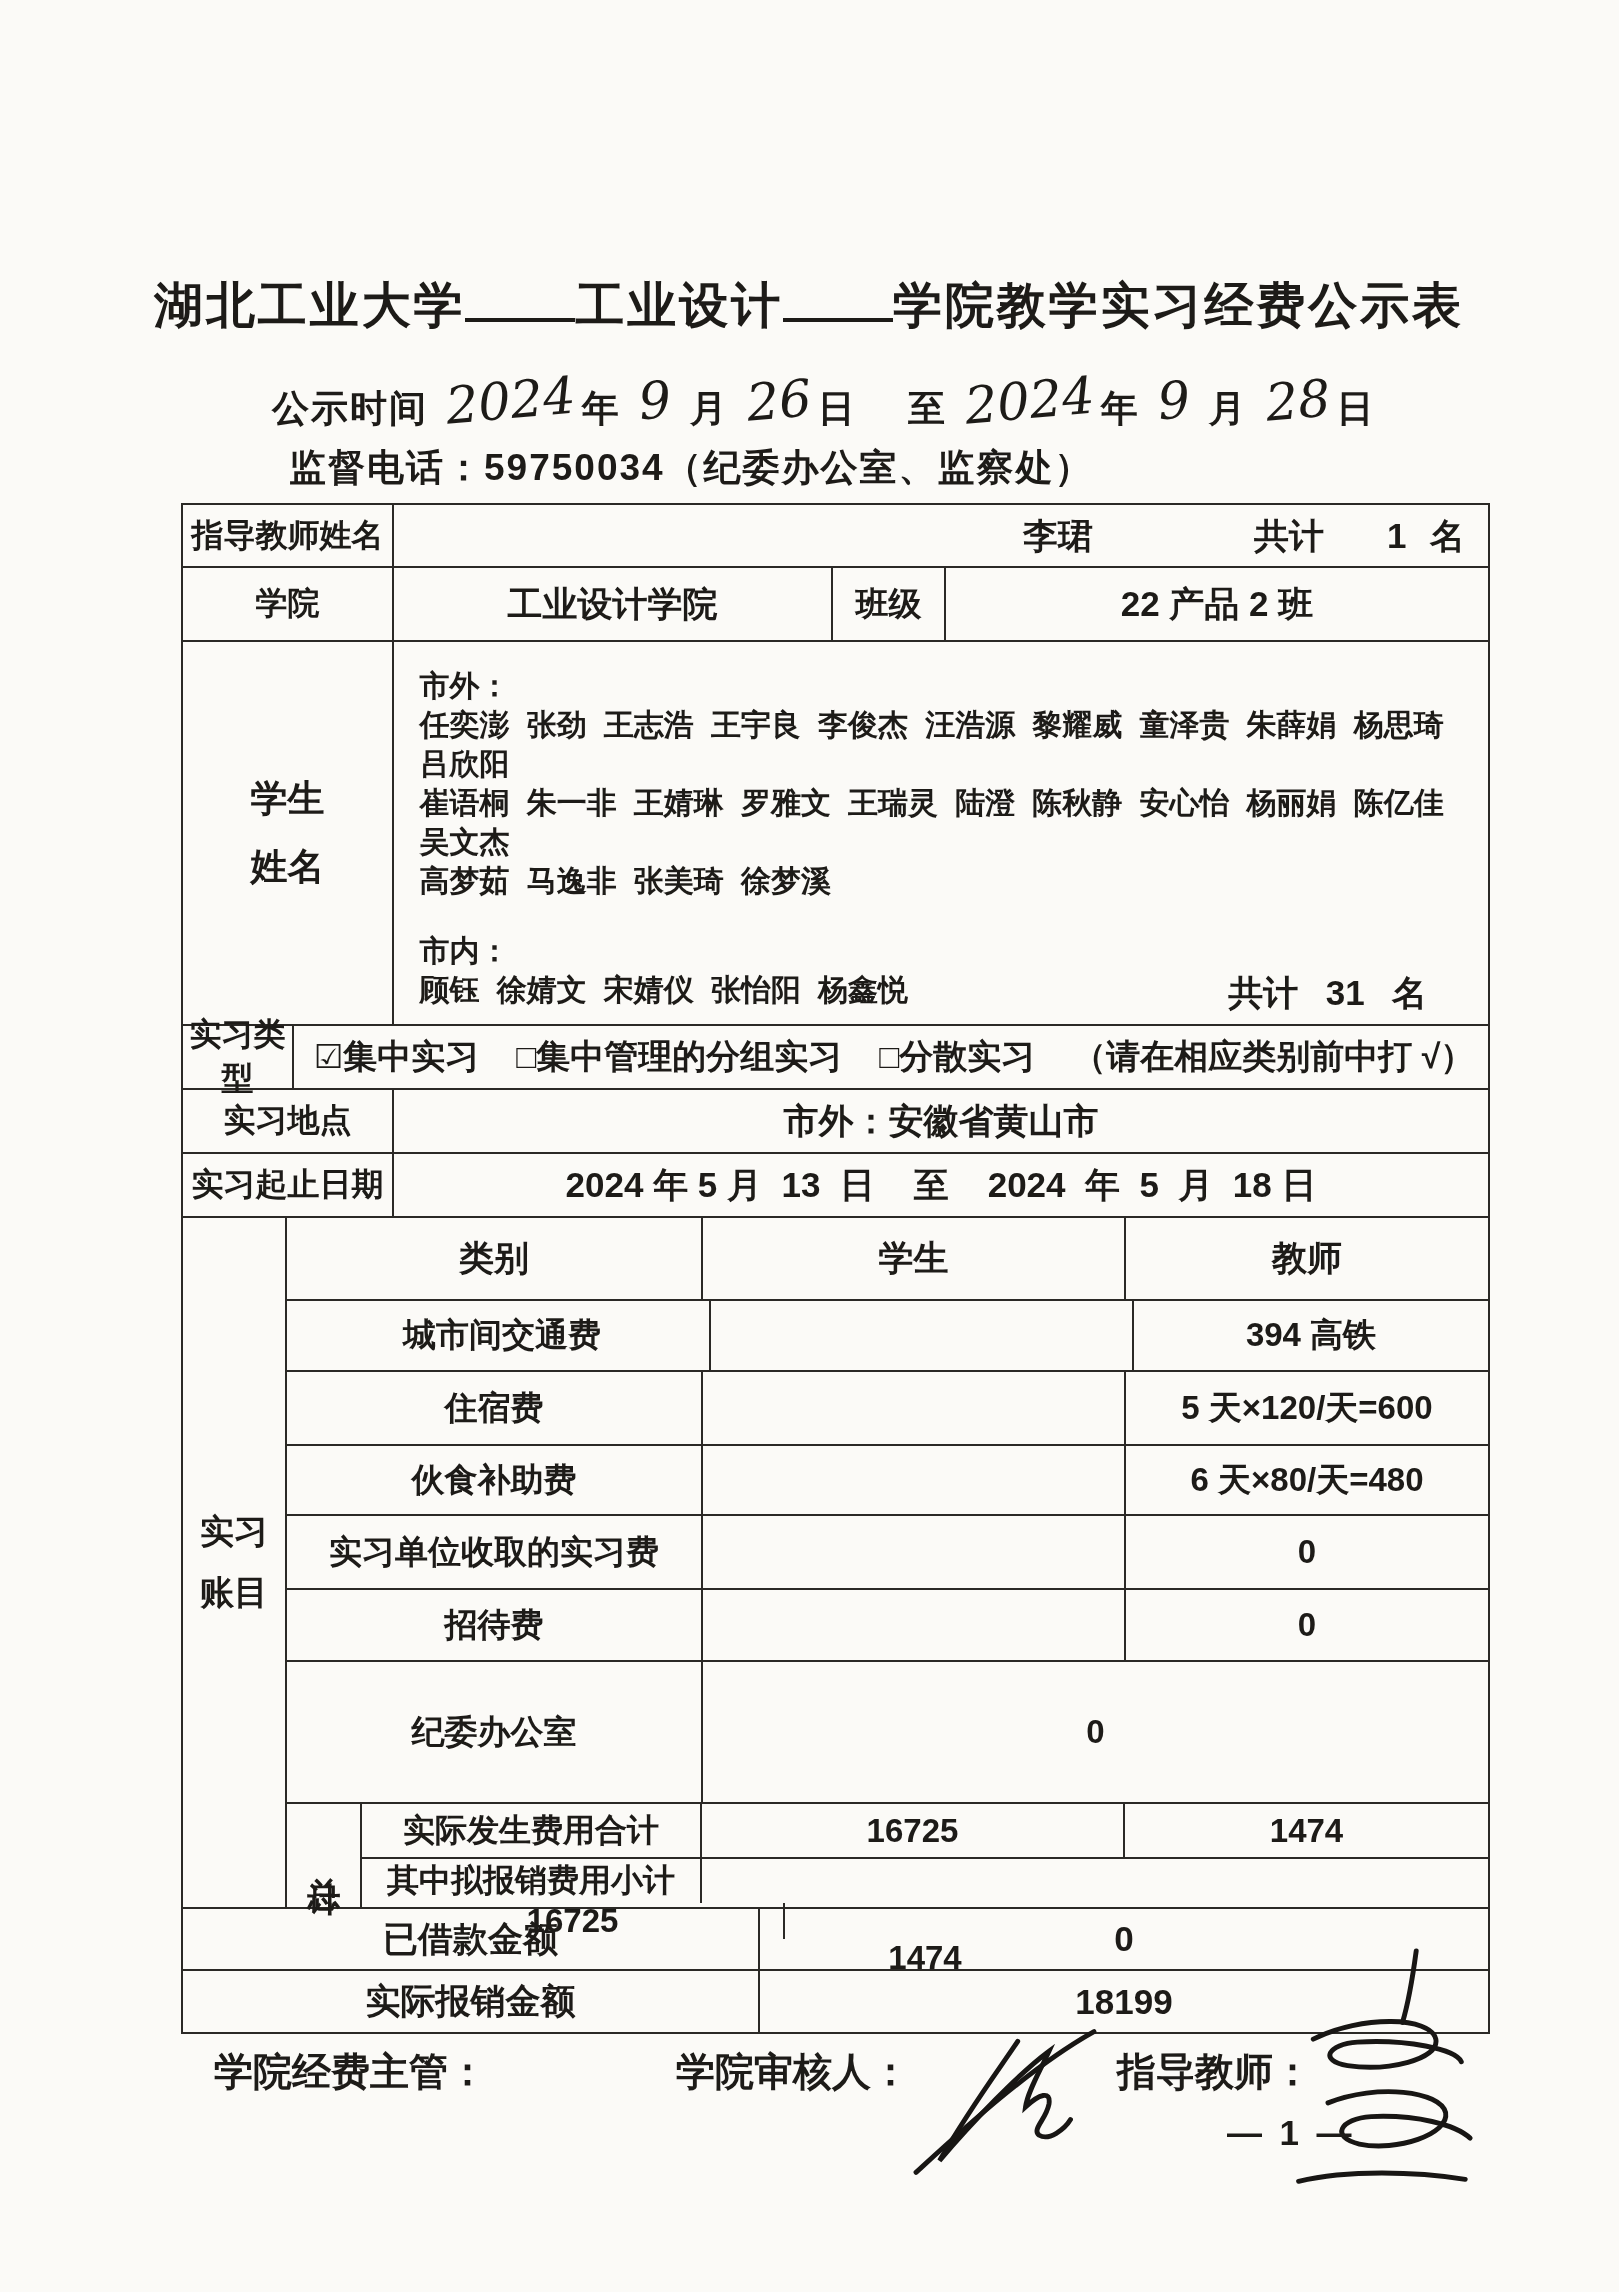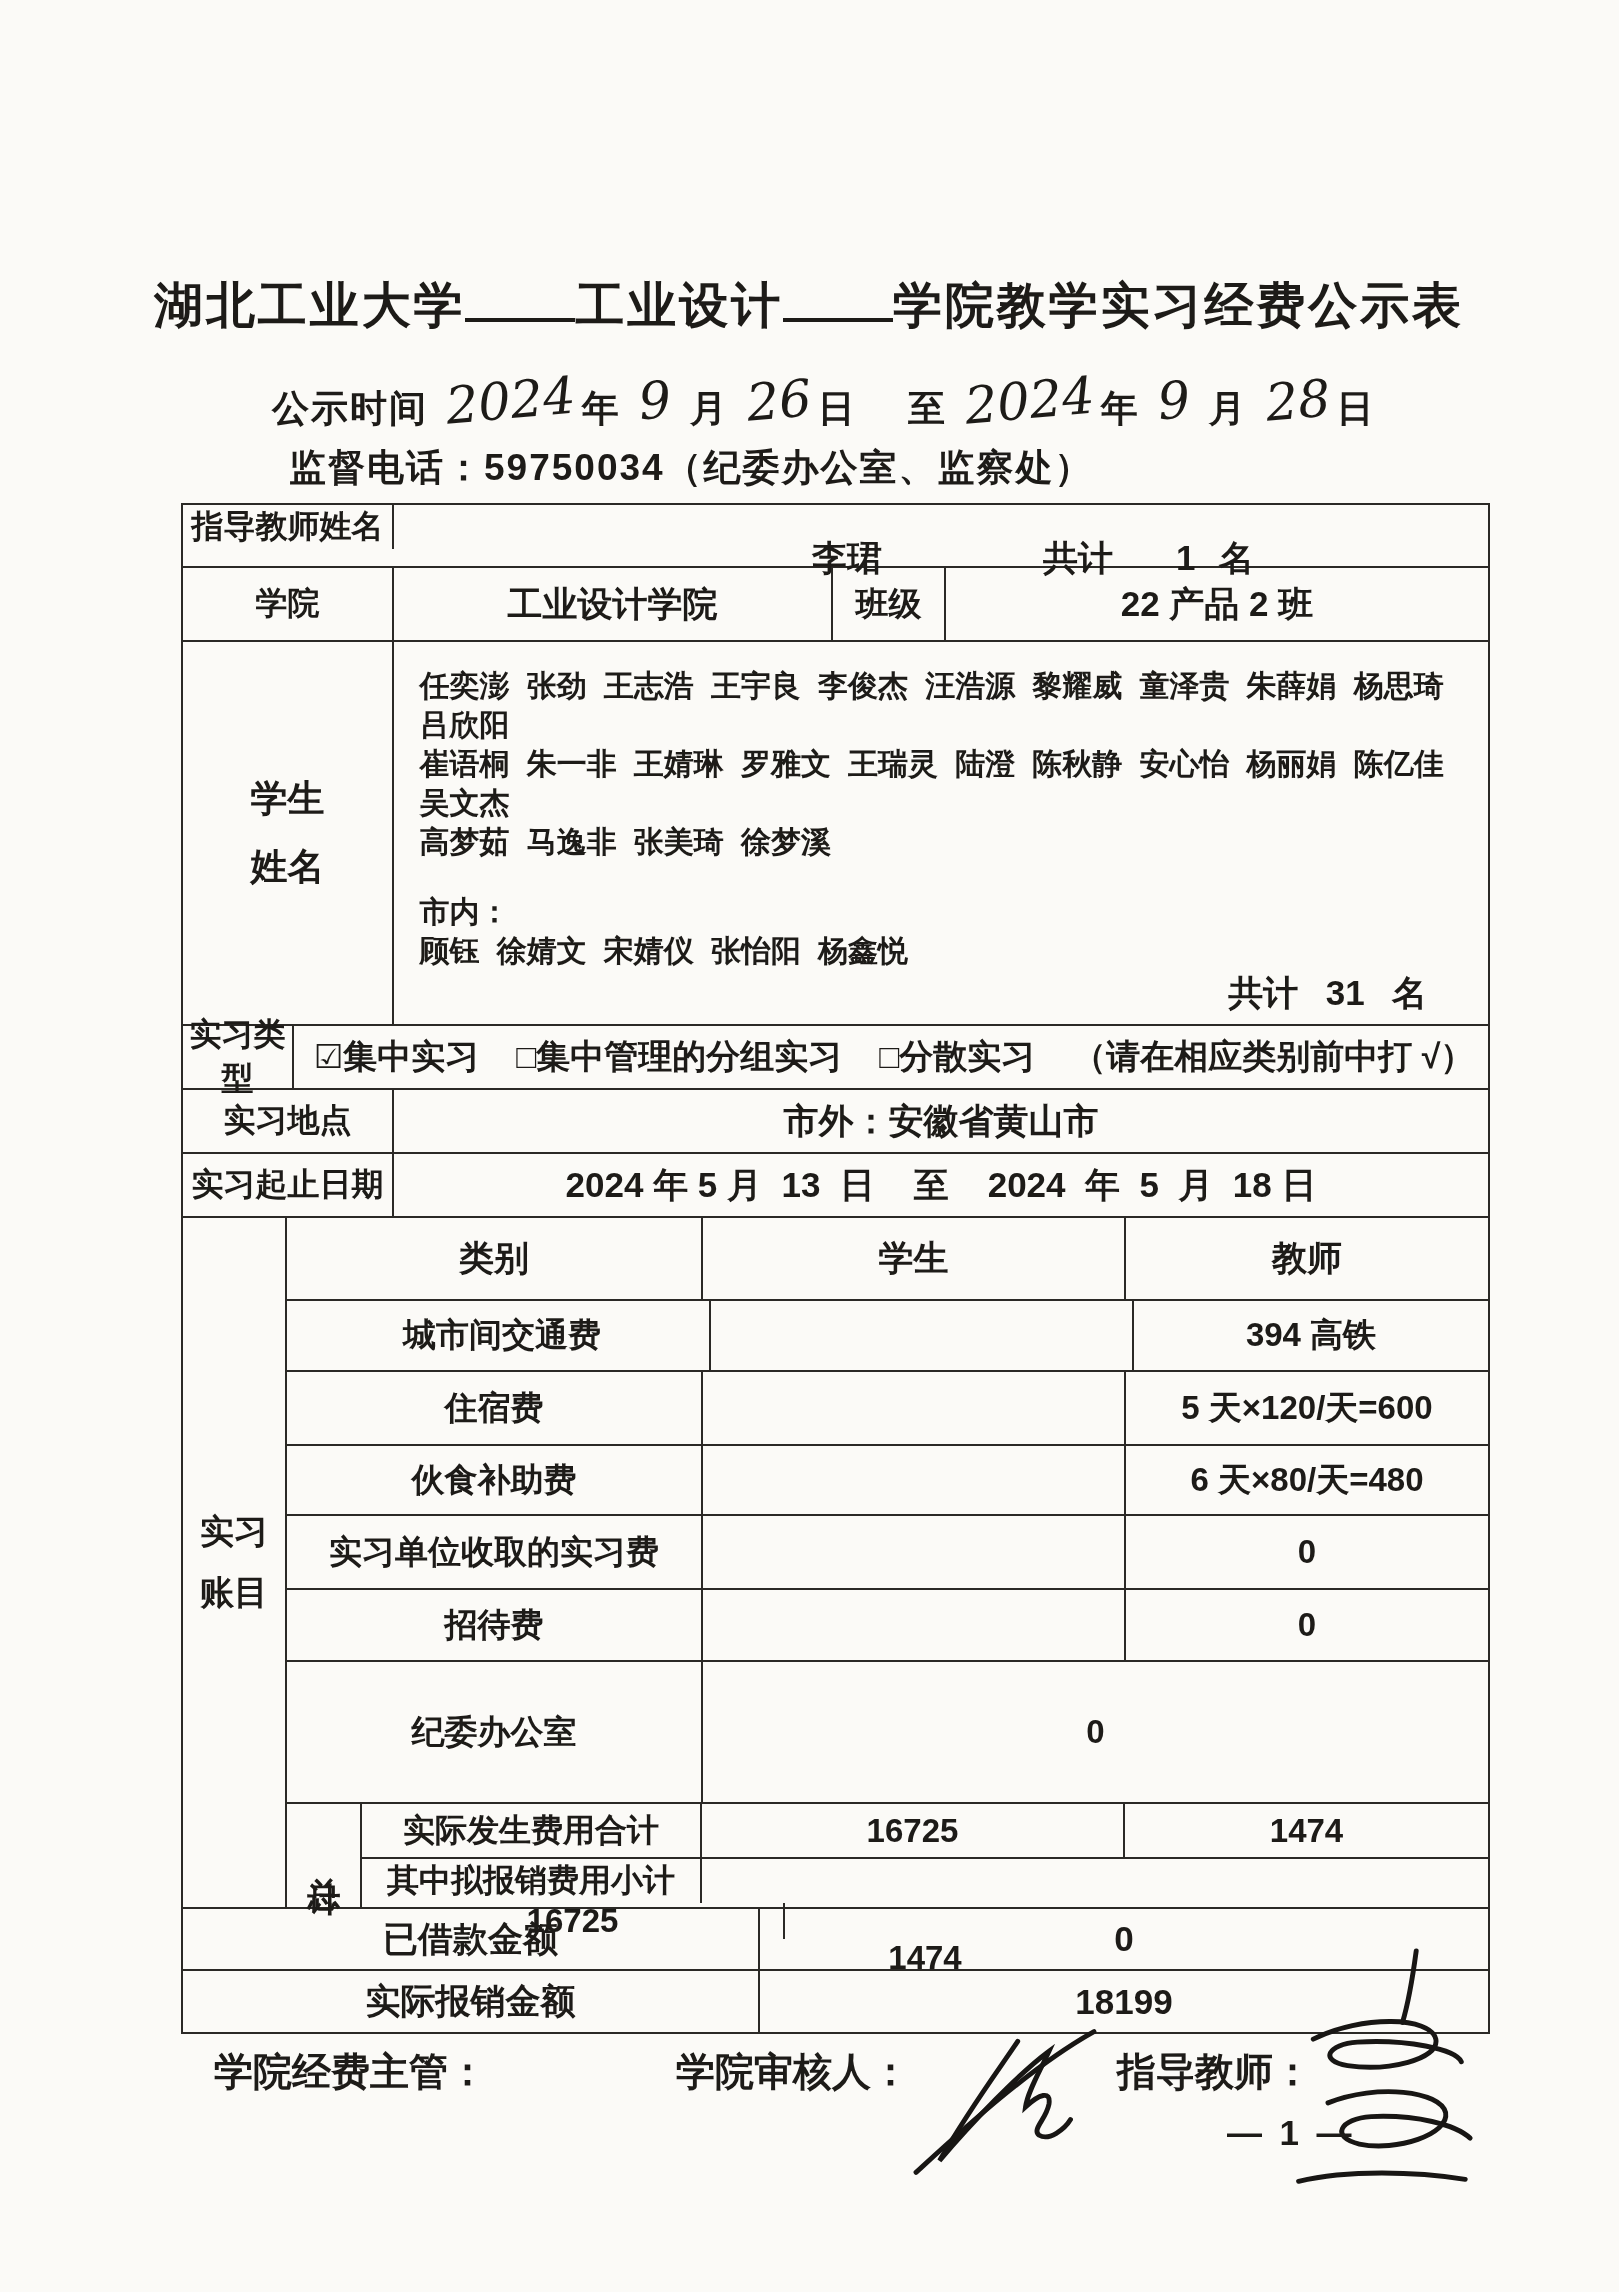--- a/index.html
+++ b/index.html
@@ -44,21 +44,21 @@
     position:absolute; left:181px; top:503px; width:1309px;
     border:2.9px solid #2b2926;
     font-weight:bold; font-size:35px;
   }
   .trow { display:flex; border-bottom:2px solid #2b2926; }
   .trow:last-child { border-bottom:none; }
   .cell { display:flex; align-items:center; justify-content:center; }
   .br { border-right:2px solid #2b2926; }
   .label-col { width:211px; font-size:32px; text-align:center; }
   
-  .row-advisor { height:63px;flex-direction:column; }
+  .row-advisor { height:63px; }
   .row-advisor .content { position:relative; flex:1; }
   .row-advisor .abs { position:absolute; top:50%; transform:translateY(-50%); white-space:nowrap; }
   
   .row-college { height:74px; }
   .c-college { width:439px; }
   .c-classlbl { width:113px; font-size:33px; }
   .c-classval { flex:1; }
   
   .row-students { height:384px; }
   .students-content {
@@ -146,20 +146,21 @@
       <div class="cell br c-classlbl">班级</div>
       <div class="cell c-classval">22 产品 2 班</div>
     </div>
 
     <div class="trow row-students">
       <div class="cell br label-col" style="flex-direction:column; gap:17.6px; font-size:37px;">
         <div>学生</div>
         <div>姓名</div>
       </div>
       <div class="students-content">
+        <div>市外：</div>
         <div>任奕澎 张劲 王志浩 王宇良 李俊杰 汪浩源 黎耀威 童泽贵 朱薛娟 杨思琦 吕欣阳</div>
         <div>崔语桐 朱一非 王婧琳 罗雅文 王瑞灵 陆澄 陈秋静 安心怡 杨丽娟 陈亿佳 吴文杰</div>
         <div>高梦茹 马逸非 张美琦 徐梦溪</div>
         <div class="inside-block">市内：</div>
         <div>顾钰 徐婧文 宋婧仪 张怡阳 杨鑫悦</div>
         <div class="students-total">
           <span>共计</span>
           <span>31</span>
           <span>名</span>
         </div>

